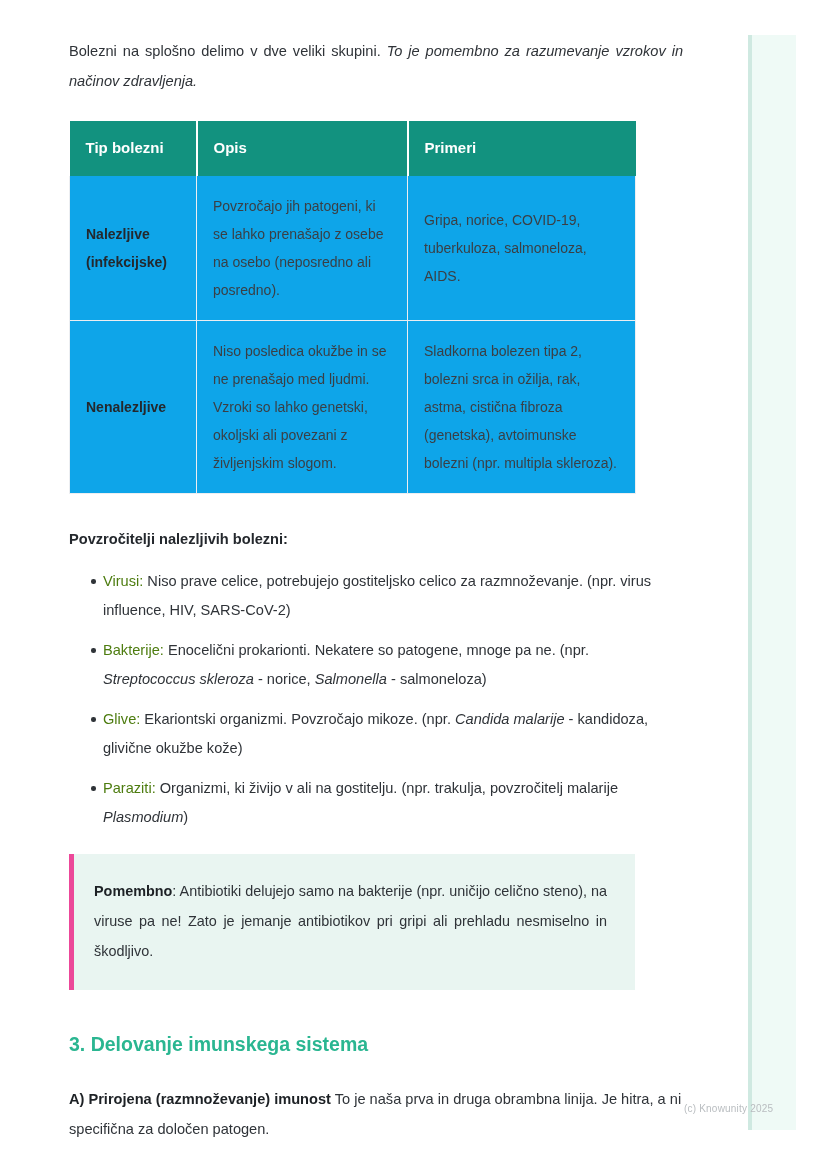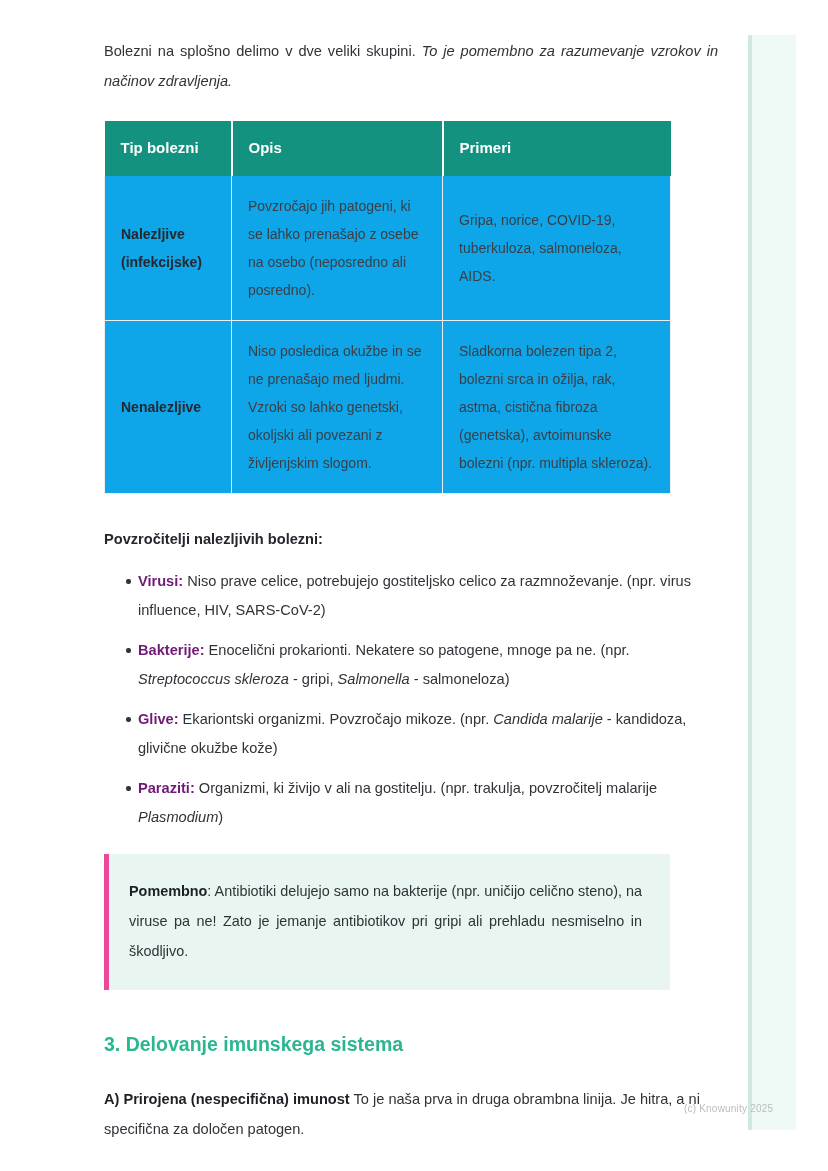--- a/index.html
+++ b/index.html
@@ -35,21 +35,20 @@
   }
 
   
   .page {
     position: absolute;
     left: 0;
     top: 0;
     width: 752px;
     padding: 36px 69px 0 69px;
     box-sizing: border-box;
-    margin-left: 35px;
   }
 
   p.body-text {
     margin: 0 0 0 0;
     font-size: 14.6px;
     line-height: 30px;
     color: #2f3338;
     text-align: justify;
     text-justify: inter-word;
   }
@@ -121,21 +120,21 @@
   ul.causes li:before {
     content: "";
     position: absolute;
     left: 0;
     top: 12px;
     width: 4.5px;
     height: 4.5px;
     border-radius: 50%;
     background: #2f3338;
   }
-  ul.causes li b { font-weight: bold; color: #701a75; }
+  ul.causes li b { font-weight: normal; color: #4d7c0f; }
   ul.causes li i { font-style: italic; }
 
   
   .callout {
     margin-top: 22px;
     width: 566px;
     box-sizing: border-box;
     background: #e9f5f1;
     border-left: 5px solid #ec4899;
     padding: 22px 28px 24px 20px;
@@ -227,34 +226,34 @@
     </table>
   </div>
 
   <h3 class="sub-head">Povzročitelji nalezljivih bolezni:</h3>
 
   <ul class="causes">
     <li>
       <b>Virusi:</b><span> Niso prave celice, potrebujejo gostiteljsko celico za razmnoževanje. (npr. virus influence, HIV, SARS-CoV-2)</span><i></i><span></span><i></i><span></span>
     </li>
     <li>
-      <b>Bakterije:</b><span> Enocelični prokarionti. Nekatere so patogene, mnoge pa ne. (npr. </span><i>Streptococcus skleroza</i><span> - gripi, </span><i>Salmonella</i><span> - salmoneloza)</span>
+      <b>Bakterije:</b><span> Enocelični prokarionti. Nekatere so patogene, mnoge pa ne. (npr. </span><i>Streptococcus skleroza</i><span> - norice, </span><i>Salmonella</i><span> - salmoneloza)</span>
     </li>
     <li>
       <b>Glive:</b><span> Ekariontski organizmi. Povzročajo mikoze. (npr. </span><i>Candida malarije</i><span> - kandidoza, glivične okužbe kože)</span><i></i><span></span>
     </li>
     <li>
       <b>Paraziti:</b><span> Organizmi, ki živijo v ali na gostitelju. (npr. trakulja, povzročitelj malarije </span><i>Plasmodium</i><span>)</span><i></i><span></span>
     </li>
   </ul>
 
   <div class="callout">
     <p><b>Pomembno</b><span>: Antibiotiki delujejo samo na bakterije (npr. uničijo celično steno), na viruse pa ne! Zato je jemanje antibiotikov pri gripi ali prehladu nesmiselno in škodljivo.</span></p>
   </div>
 
   <h2 class="section-head">3. Delovanje imunskega sistema</h2>
 
 
-  <p class="bold-lead"><b>A) Prirojena (nespecifična) imunost</b><span> To je naša prva in druga obrambna linija. Je hitra, a ni specifična za določen patogen.</span></p>
+  <p class="bold-lead"><b>A) Prirojena (razmnoževanje) imunost</b><span> To je naša prva in druga obrambna linija. Je hitra, a ni specifična za določen patogen.</span></p>
 
 </div>
 
 <div class="watermark">(c) Knowunity 2025</div>
 
 </body></html>

